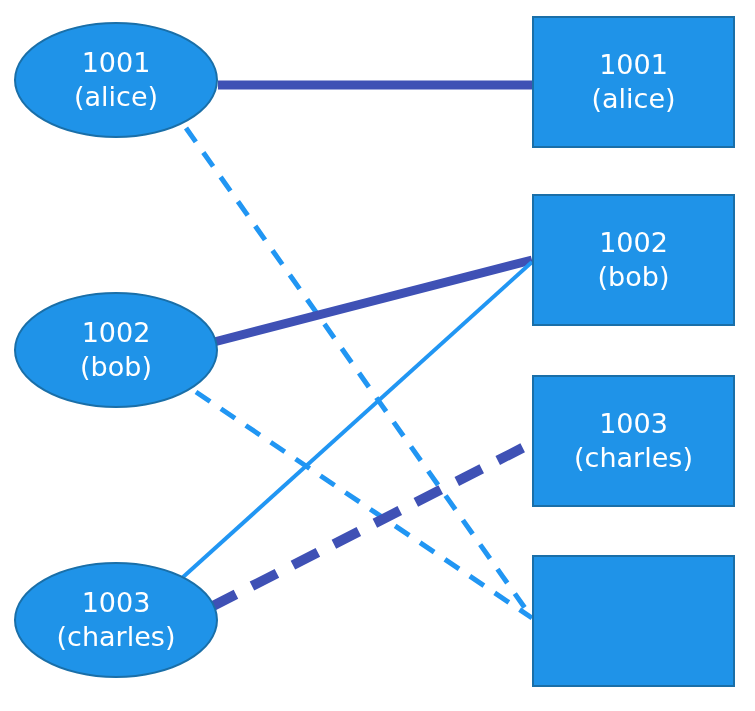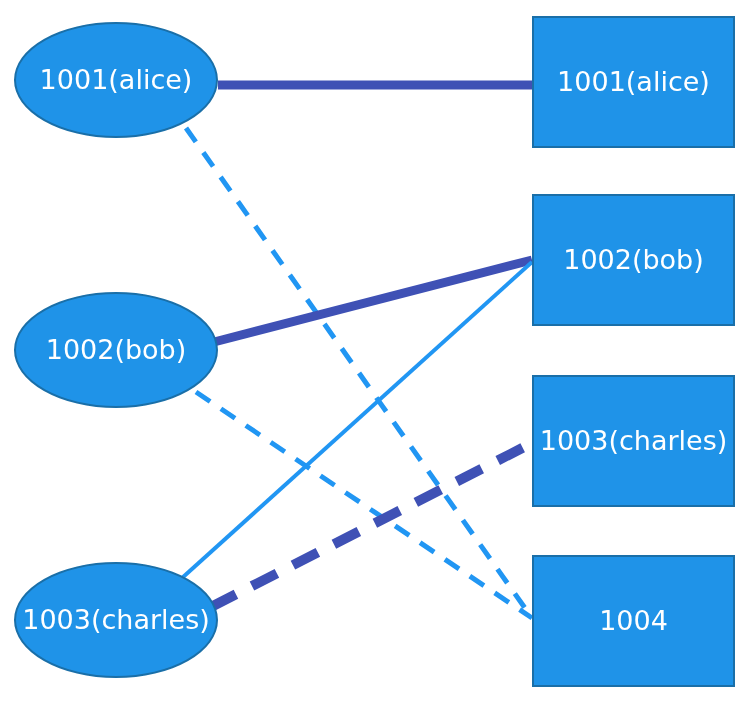--- a/index.html
+++ b/index.html
@@ -21,21 +21,21 @@
     position: absolute;
     left: 0;
     top: 0;
     width: 755px;
     height: 711px;
   }
   .node {
     position: absolute;
     box-sizing: border-box;
     display: flex;
-    flex-direction: row;
+    flex-direction: column;
     align-items: center;
     justify-content: center;
     background: #1f93e8;
     border: 2px solid #1a6fa8;
     color: #ffffff;
     font-size: 27px;
     line-height: 1.25;
     text-align: right;
     z-index: 5;
   }
@@ -88,16 +88,15 @@
     <span class="node-line">1002</span>
     <span class="node-line">(bob)</span>
   </div>
 
   <div class="node rect" id="n-right-1003" style="left: 532px; top: 375px; width: 203px; height: 132px; background: rgb(31, 147, 232); border-color: rgb(26, 111, 168); color: rgb(255, 255, 255);">
     <span class="node-line">1003</span>
     <span class="node-line">(charles)</span>
   </div>
 
   <div class="node rect" id="n-right-1004" style="left: 532px; top: 555px; width: 203px; height: 132px; background: rgb(31, 147, 232); border-color: rgb(26, 111, 168); color: rgb(255, 255, 255);">
-    <span class="node-line">1004</span>
   </div>
 
 </div>
 
 </body></html>

